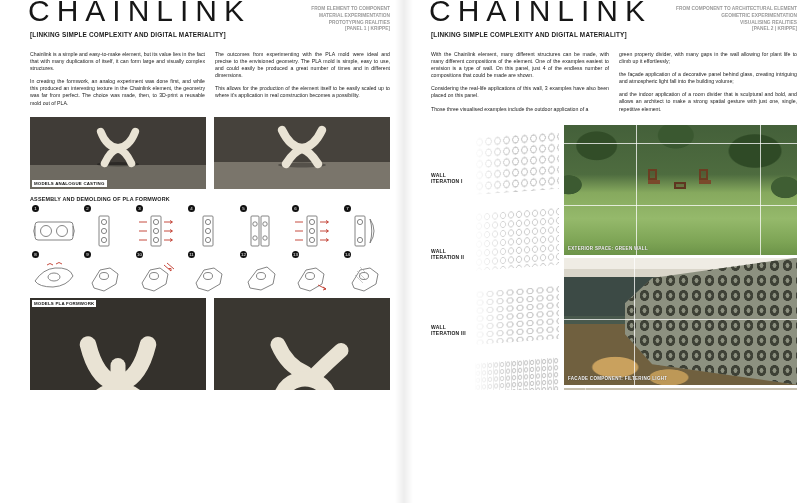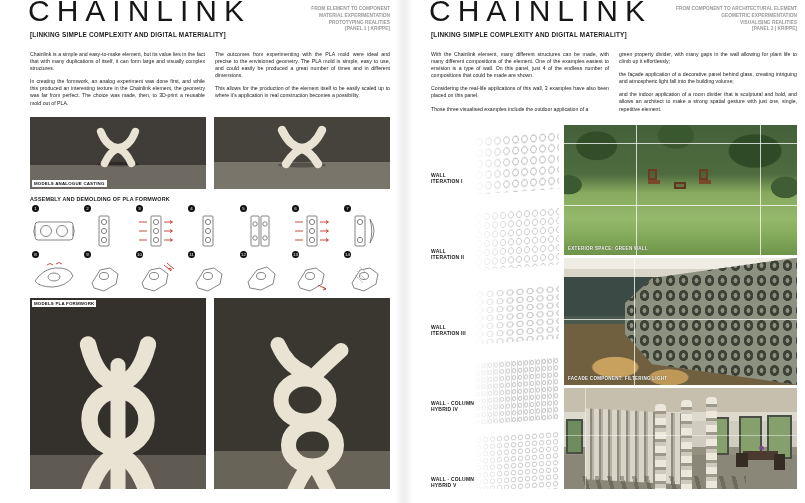--- a/index.html
+++ b/index.html
@@ -1,19 +1,19 @@
 <!DOCTYPE html>
 <html><head>
 <meta charset="utf-8">
 <style>
   * { box-sizing: border-box; }
   html,body { margin:0; padding:0; background:#e8e8e8; }
   .spread{ position:relative; width:805px; height:503px; background:#fff; display:flex;
            font-family:"Liberation Sans", sans-serif; color:#1a1a1a; overflow:hidden; }
-  .page{ position:relative; height:489px; overflow:hidden; }
+  .page{ position:relative; height:390px; overflow:hidden; }
   .page-left{ width:402px; padding:0 12px 0 30px; }
   .page-right{ width:403px; padding:0 8px 0 29px; }
   .fold{ position:absolute; left:395px; top:0; width:18px; height:100%; pointer-events:none;
          background:linear-gradient(to right, rgba(0,0,0,0), rgba(0,0,0,0.07) 50%, rgba(0,0,0,0)); }
 
   
   .page-header{ display:flex; justify-content:space-between; align-items:flex-start; }
   h1.title{ font-size:30px; font-weight:200; letter-spacing:7px; line-height:1; margin:-4px 0 0 -2px; color:#161616; }
   .subtitle{ font-size:6.4px; font-weight:bold; letter-spacing:.2px; margin-top:5px; }
   .meta{ text-align:right; font-size:4.8px; line-height:6.8px; color:#9a9a9a; font-weight:bold; margin-top:6px; flex:0 0 auto; }

